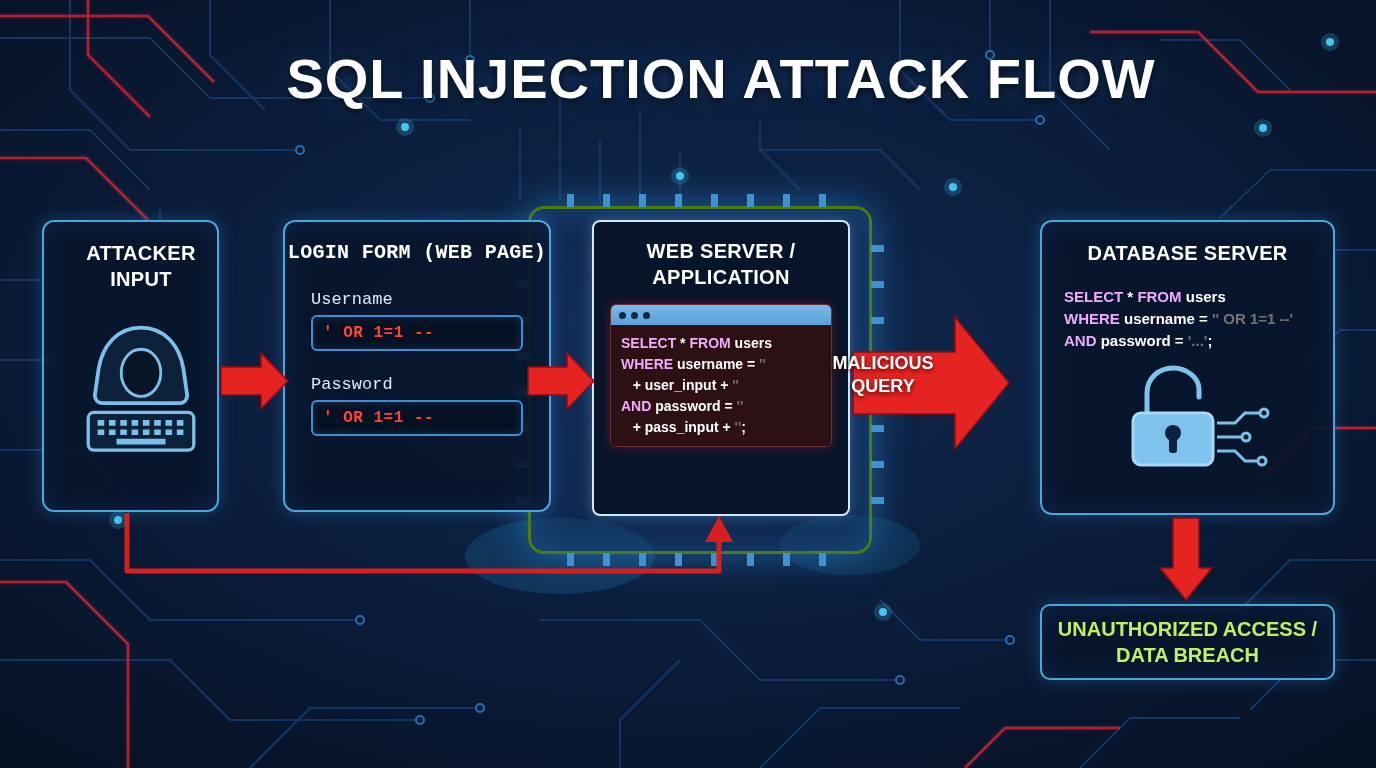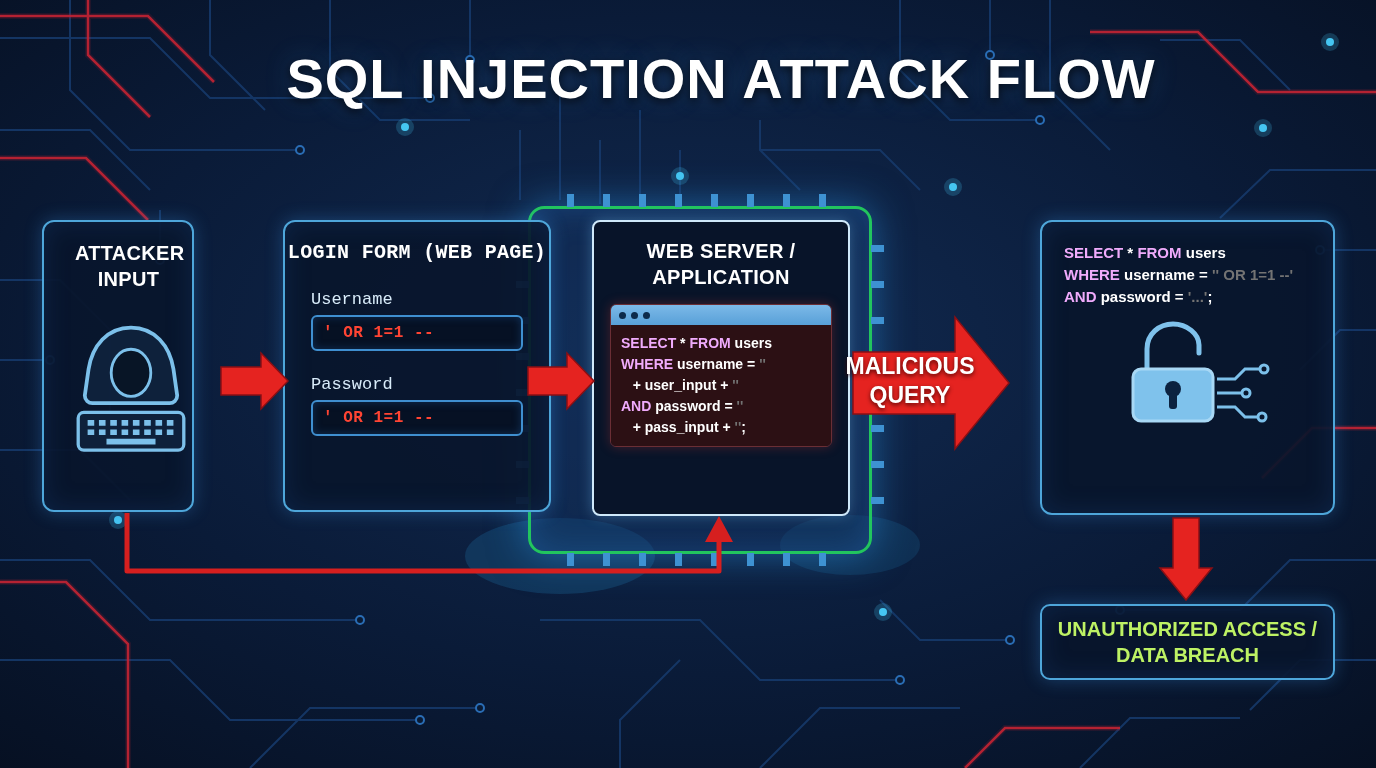--- a/index.html
+++ b/index.html
@@ -22,40 +22,40 @@
     position:absolute; box-sizing:border-box; z-index:3;
     background:rgba(9,22,44,.93);
     border:2px solid #4ea6da; border-radius:12px;
     box-shadow:0 0 18px rgba(60,150,230,.32), inset 0 0 26px rgba(25,70,130,.3);
   }
   .node-title {
     font-size:20px; font-weight:bold; color:#ffffff; text-align:center;
     margin-top:18px; line-height:1.3; letter-spacing:.3px;
   }
 
-  .attacker { left:42px; top:220px; width:152px; height:292px;padding-left:21px; }
+  .attacker { left:42px; top:220px; width:177px; height:292px;padding-left:21px; }
   .attacker .node-title { padding:0 10px; }
   .attacker-icon { display:block; margin:20px auto 0; }
 
   .login { left:283px; top:220px; width:268px; height:292px;font-family:Liberation Mono, monospace; }
   .field-label { color:#d9ecfa; font-size:17px; margin:24px 0 6px 26px; }
   .field-label.first { margin-top:24px; }
   .field-input {
     margin:0 26px; height:36px; box-sizing:border-box;
     border:2px solid #3f8fd0; border-radius:6px;
     background:rgba(6,16,34,.85);
     display:flex; align-items:center; padding-left:10px;
     box-shadow:inset 0 0 8px rgba(30,90,160,.4);
   }
   .injected { color:#ff4433; font-weight:bold; font-size:16px; letter-spacing:.5px; }
 
   .chip {
     position:absolute; left:528px; top:206px; width:344px; height:348px;
     box-sizing:border-box; z-index:2;
-    border:3px solid #22c55e; border-radius:16px;
+    border:3px solid #4d7c0f; border-radius:16px;
     background:rgba(20,52,100,.4);
     box-shadow:0 0 38px rgba(45,160,245,.5), inset 0 0 34px rgba(45,130,215,.3);
   }
   .pins { position:absolute; }
   .pins-top    { top:-15px;    left:36px; right:36px;  height:13px; background:repeating-linear-gradient(to right, #3e92d2 0 7px, transparent 7px 36px); }
   .pins-bottom { bottom:-15px; left:36px; right:36px;  height:13px; background:repeating-linear-gradient(to right, #3e92d2 0 7px, transparent 7px 36px); }
   .pins-left   { left:-15px;   top:36px;  bottom:36px; width:13px;  background:repeating-linear-gradient(to bottom, #3e92d2 0 7px, transparent 7px 36px); }
   .pins-right  { right:-15px;  top:36px;  bottom:36px; width:13px;  background:repeating-linear-gradient(to bottom, #3e92d2 0 7px, transparent 7px 36px); }
 
   .web-inner {
@@ -89,22 +89,22 @@
   .lock-icon { display:block; margin:14px auto 0; }
 
   .breach { left:1040px; top:604px; width:295px; height:76px; border-radius:10px;
     display:flex; align-items:center; justify-content:center; }
   .breach-title { color:#bef264; font-weight:bold; font-size:20px; text-align:center;
     line-height:1.3; padding:0 12px; }
 
   .arrows { position:absolute; left:0; top:0; z-index:5; pointer-events:none; }
 
   .mq-label {
-    position:absolute; left:834px; top:352px; width:152px; z-index:6;
-    text-align:center; font-size:23px; font-weight:bold; color:#ffffff;
+    position:absolute; left:807px; top:352px; width:152px; z-index:6;
+    text-align:center; font-size:18px; font-weight:bold; color:#ffffff;
     line-height:1.25; text-shadow:0 2px 4px rgba(60,0,0,.85);
   }
 
   .legend {
     position:absolute; left:0; right:0; top:703px; z-index:4;
     text-align:center; font-size:23px; font-weight:bold; letter-spacing:.3px;
     text-shadow:0 2px 6px rgba(0,0,0,.7);
   }
   .lg-prefix { color:#ffffff; margin-right:9px; }
   .lg-blue   { color:#4f9be4; }
@@ -253,20 +253,21 @@
           <span class="dot"></span>
           <span class="dot"></span>
           <span class="dot"></span>
         </div>
         <div class="code"><div class="code-line"><span class="c-kw">SELECT</span><span class="c-w"> * </span><span class="c-kw">FROM</span><span class="c-w"> users</span></div><div class="code-line"><span class="c-kw">WHERE</span><span class="c-w"> username = </span><span class="c-str">''</span></div><div class="code-line"><span class="c-w">   + user_input + </span><span class="c-str">''</span></div><div class="code-line"><span class="c-kw">AND</span><span class="c-w"> password = </span><span class="c-str">''</span></div><div class="code-line"><span class="c-w">   + pass_input + </span><span class="c-str">''</span><span class="c-w">;</span></div></div>
       </div>
     </div>
   </div>
 
   <div class="node db">
+    <div class="node-title">DATABASE SERVER</div>
     <div class="db-code"><div class="code-line"><span class="c-kw">SELECT</span><span class="c-w"> * </span><span class="c-kw">FROM</span><span class="c-w"> users</span></div><div class="code-line"><span class="c-kw">WHERE</span><span class="c-w"> username = </span><span class="c-str">'' OR 1=1 --'</span></div><div class="code-line"><span class="c-kw">AND</span><span class="c-w"> password = </span><span class="c-str">'...'</span><span class="c-w">;</span></div></div>
     <svg class="lock-icon" width="170" height="104" viewBox="0 0 170 104">
       <path d="M44,48 L44,28 C44,13 56,3 70,3 C84,3 96,13 96,24 L96,32" fill="none" stroke="#7fc2ec" stroke-width="5" stroke-linecap="round"></path>
       <rect x="30" y="48" width="80" height="52" rx="8" fill="#7fc2ec" stroke="#a8d8f5" stroke-width="3"></rect>
       <circle cx="70" cy="68" r="8" fill="#0c2240"></circle>
       <rect x="66" y="72" width="8" height="16" rx="3" fill="#0c2240"></rect>
       <g fill="none" stroke="#7cc0ea" stroke-width="3">
         <path d="M114,58 L132,58 L142,48 L156,48"></path>
         <path d="M114,72 L138,72"></path>
         <path d="M114,86 L132,86 L142,96 L154,96"></path>

